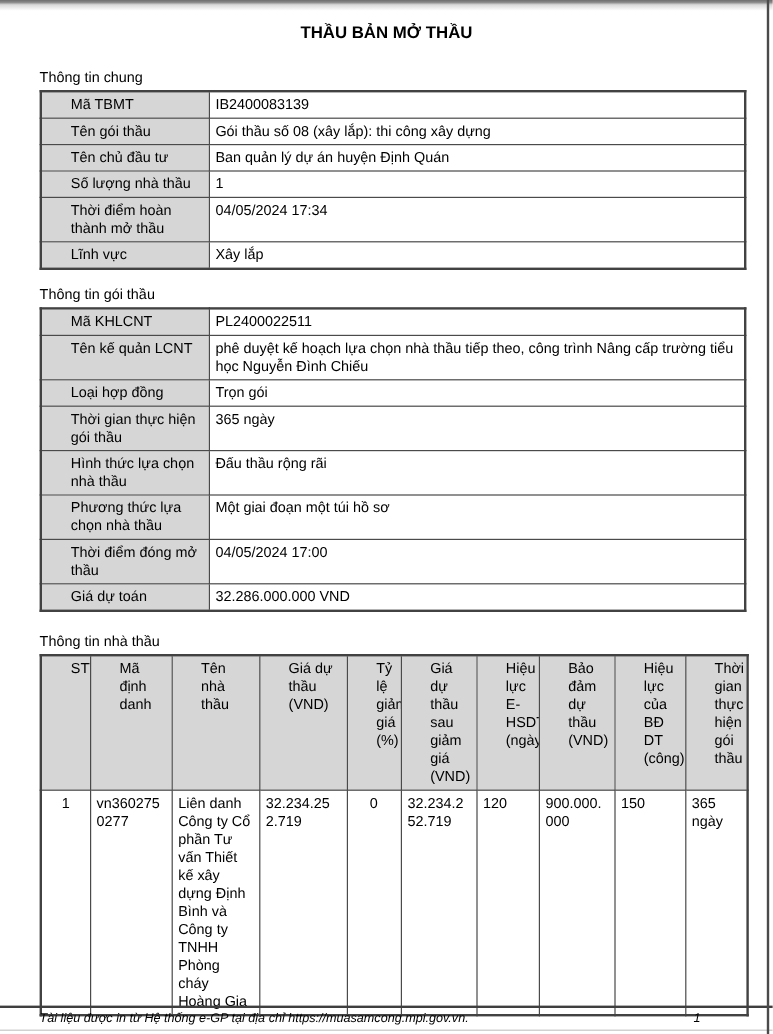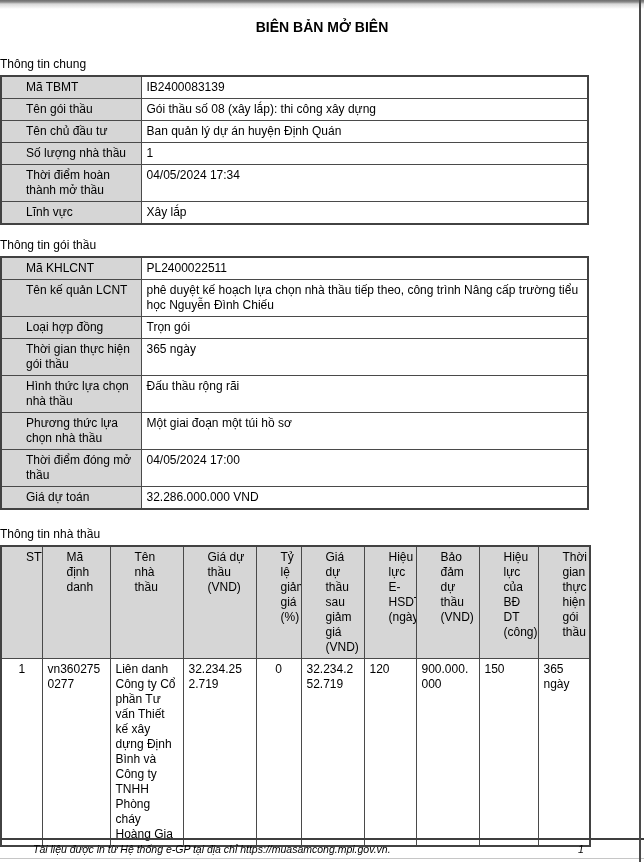--- a/index.html
+++ b/index.html
@@ -16,21 +16,21 @@
   .right-edge{
     position:absolute;top:0;left:639px;width:2px;height:862px;background:#4a4a4a;
   }
   .bottom-edge{
     position:absolute;top:858px;left:0;width:644px;height:1px;background:#c6c6c6;
   }
   .page-title{
     text-align:center;font-weight:bold;font-size:14px;
     padding-top:20px;margin:0 0 0 0;
   }
-  .content{width:483px;}
+  .content{margin-left:33px;width:483px;}
   .section-label{margin:0 0 3px 0;}
   .sec-general .section-label{margin-top:22px;}
   .sec-package .section-label{margin-top:13px;}
   .sec-bidders .section-label{margin-top:17px;}
   table{
     border-collapse:collapse;table-layout:fixed;
     font-size:12px;line-height:15px;width:589px;
     border:2px solid #424242;
   }
   td,th{
@@ -54,21 +54,21 @@
   .page-number{
     position:absolute;top:843px;left:578px;
     font-style:italic;font-size:10.5px;line-height:13px;
   }
 </style>
 </head>
 <body>
 
 <div class="top-shadow"></div>
 
-<div class="page-title">BIÊN BẢN MỞ BIÊN</div>
+<div class="page-title">THẦU BẢN MỞ THẦU</div>
 
 <div class="content">
 
   <div class="sec-general">
     <div class="section-label">Thông tin chung</div>
     <table class="kv-table">
       <colgroup>
           <col class="c-label">
           <col>
         </colgroup>

